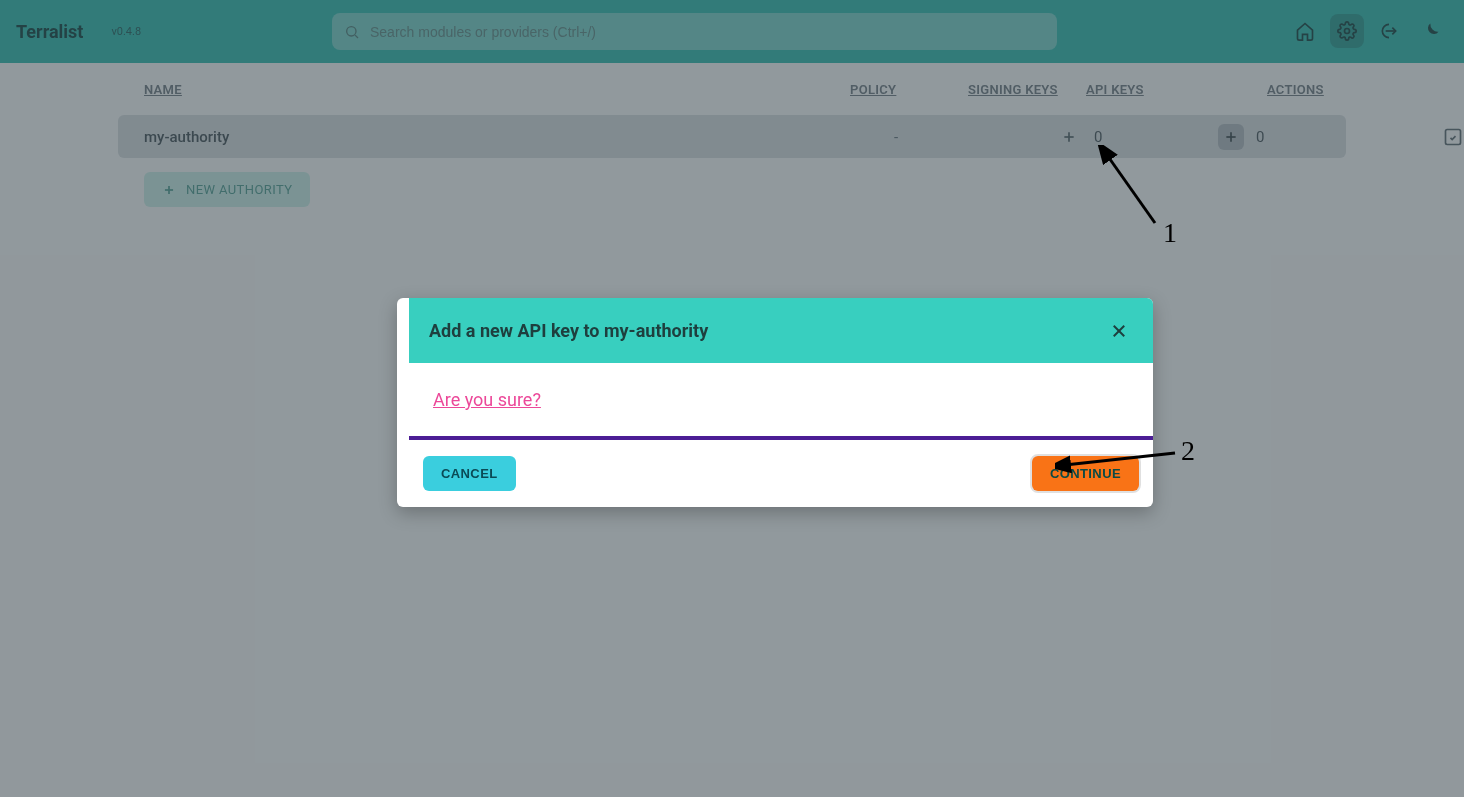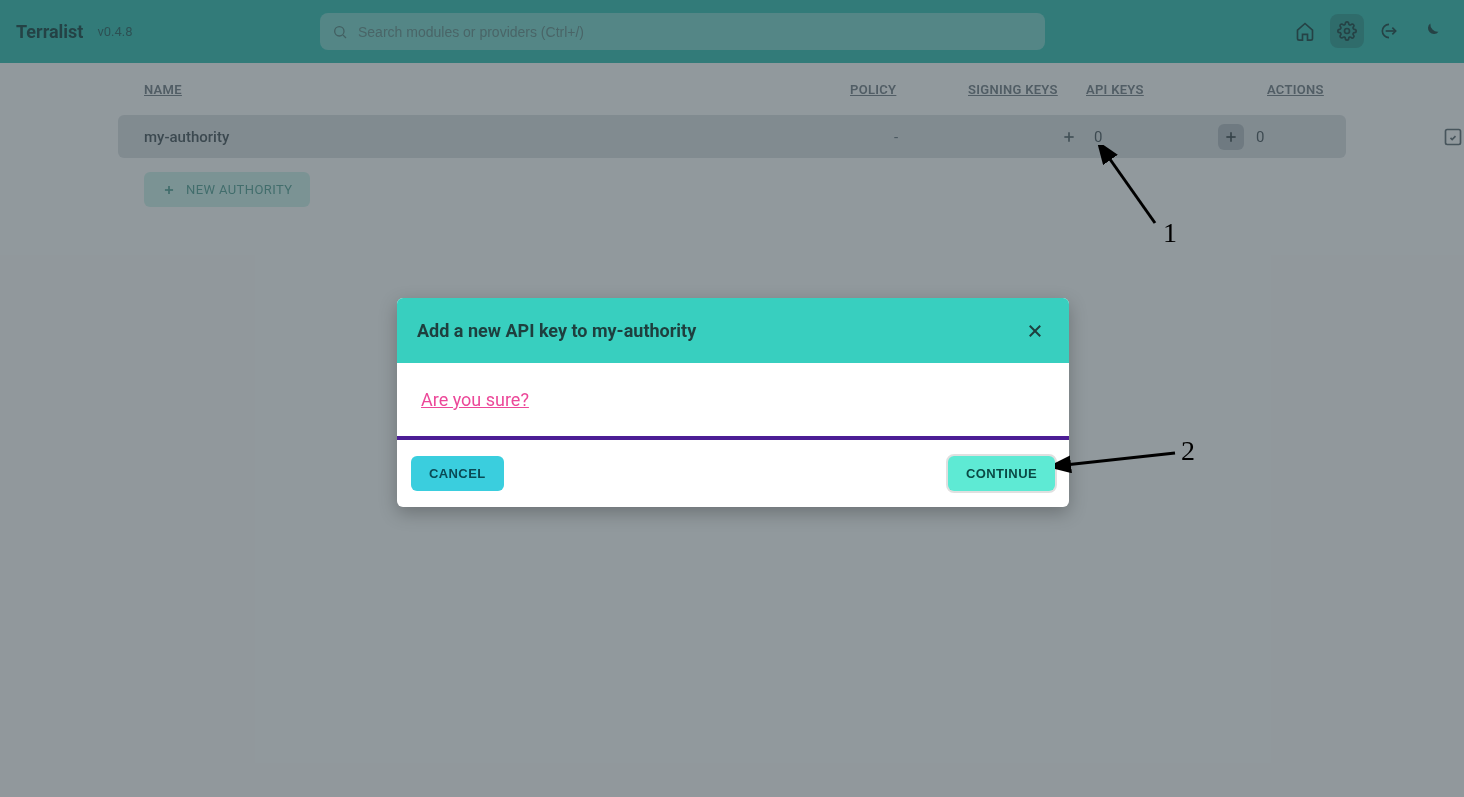--- a/index.html
+++ b/index.html
@@ -7,23 +7,23 @@
   .overlay {
     position: absolute; inset: 0; background: rgba(60,72,78,0.55); z-index: 5;
     pointer-events: none;
   }
   
   .topbar {
     height: 63px; background: #26b9ae; display: flex; align-items: center;
     padding: 0 16px; position: relative; z-index: 1;
   }
   .brand { font-size: 18px; font-weight: 700; color: #083a3a; margin-right: 8px; }
-  .version { font-size: 13px; color: #1b5a5a; margin-left: 6px; text-align: right; }
+  .version { font-size: 11px; color: #1b5a5a; margin-left: 20px; text-align: right; }
   .search-wrap {
-    position: absolute; left: 320px; top: 13px;
+    position: absolute; left: 332px; top: 13px;
     width: 725px; height: 37px; background: rgba(255,255,255,0.35);
     border-radius: 8px; display: flex; align-items: center; padding: 0 12px;
   }
   .search-icon { width: 16px; height: 16px; color: #4a7a78; }
   .search-input {
     border: none; outline: none; background: transparent; flex: 1;
     margin-left: 10px; font-size: 14px; color: #2a5553;
   }
   .search-input::placeholder { color: #5a8785; }
   .top-icons {
@@ -71,41 +71,41 @@
   .new-auth-btn {
     margin: 14px 0 0 26px; display: inline-flex; align-items: center; gap: 10px;
     background: #c8eee9; border-radius: 6px; padding: 10px 18px;
     font-size: 13px; font-weight: 400; color: #4a9a91; letter-spacing: 0.4px;
     cursor: pointer;
   }
   .new-auth-btn svg { width: 14px; height: 14px; color: #4a9a91; }
 
   
   .modal {
-    position: absolute; left: 397px; top: 298px; width: 672px;
+    position: absolute; left: 397px; top: 298px; width: 756px;
     background: #ffffff; border-radius: 6px; box-shadow: 0 6px 18px rgba(0,0,0,0.25);
-    z-index: 100; overflow: hidden;
+    z-index: 100; overflow: hidden; padding-left: 12px;
   }
   .modal-header {
     background: #38cfbf; height: 65px; display: flex; align-items: center;
     justify-content: space-between; padding: 0 20px;
   }
   .modal-title { font-size: 18px; font-weight: 700; color: #1e3f3e; }
   .modal-close { width: 28px; height: 28px; display: flex; align-items: center; justify-content: center; cursor: pointer; color: #1e3f3e; }
   .modal-close svg { width: 18px; height: 18px; }
   .modal-body { padding: 26px 24px; font-size: 18px; color: #ec4899; text-decoration: underline; }
   .modal-footer {
     border-top: 4px solid #4c1d95; padding: 16px 14px; display: flex; justify-content: space-between; 
   }
   .btn {
     border: none; border-radius: 6px; padding: 10px 18px;
     font-size: 13px; font-weight: 700; letter-spacing: 0.4px; cursor: pointer;
   }
   .btn-cancel { background: #3acede; color: #0a4a55; }
-  .btn-continue { background: #5eead4; color: #0a4a45; outline: 2px solid rgba(0,0,0,0.12); }
+  .btn-continue { background: #f97316; color: #0a4a45; outline: 2px solid rgba(0,0,0,0.12); }
 
   
   .annotation {
     position: absolute; z-index: 200; color: #000; font-family: Georgia, 'Times New Roman', serif;
   }
   .ann-label { font-size: 28px; font-weight: 500; position: absolute; }
   .arrow-svg { position: absolute; }
 </style>
 </head>
 <body>

